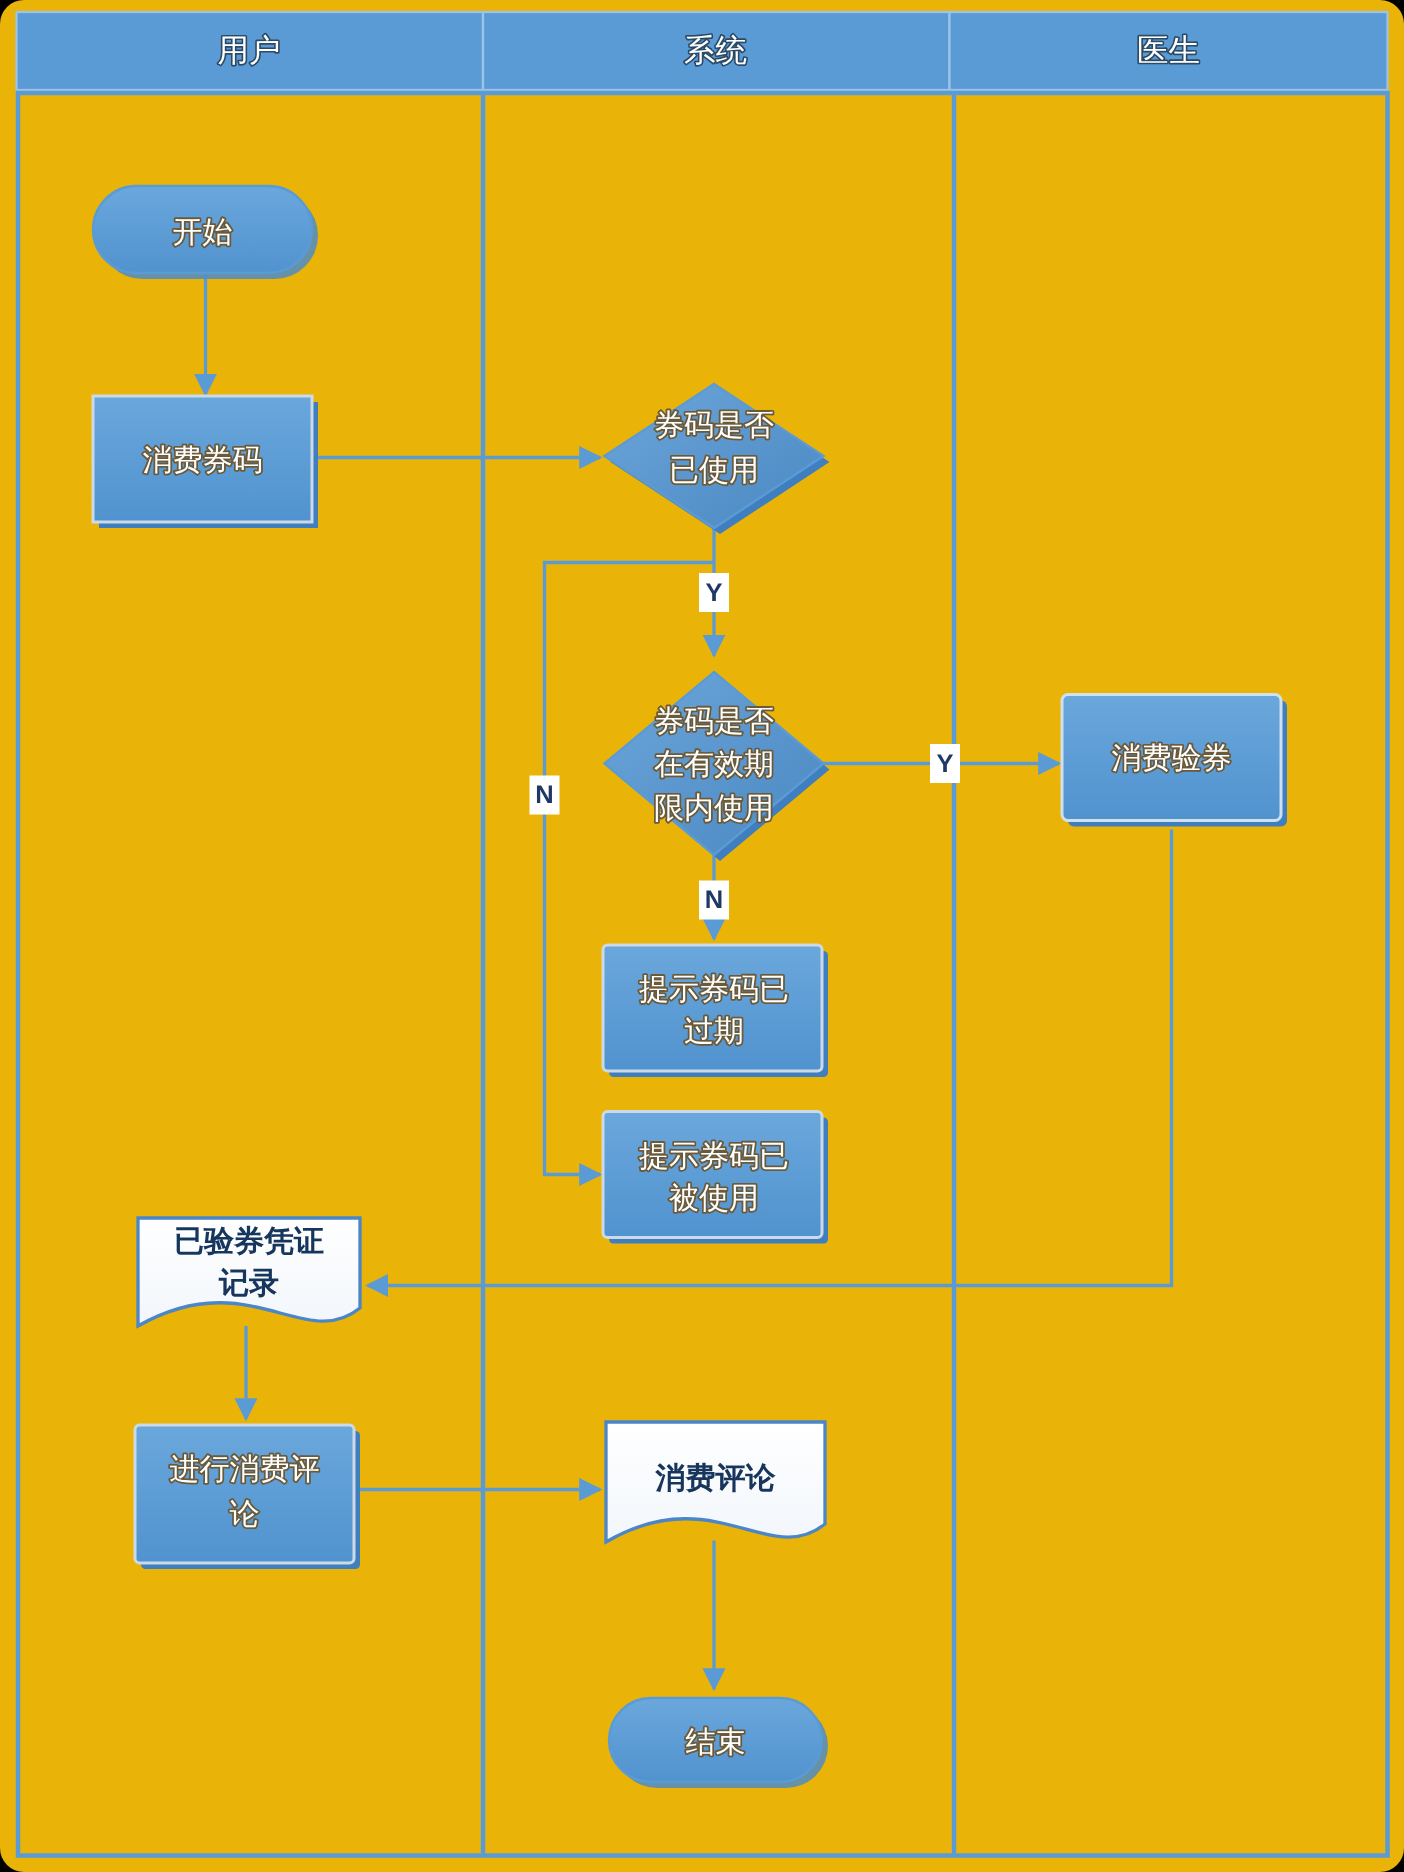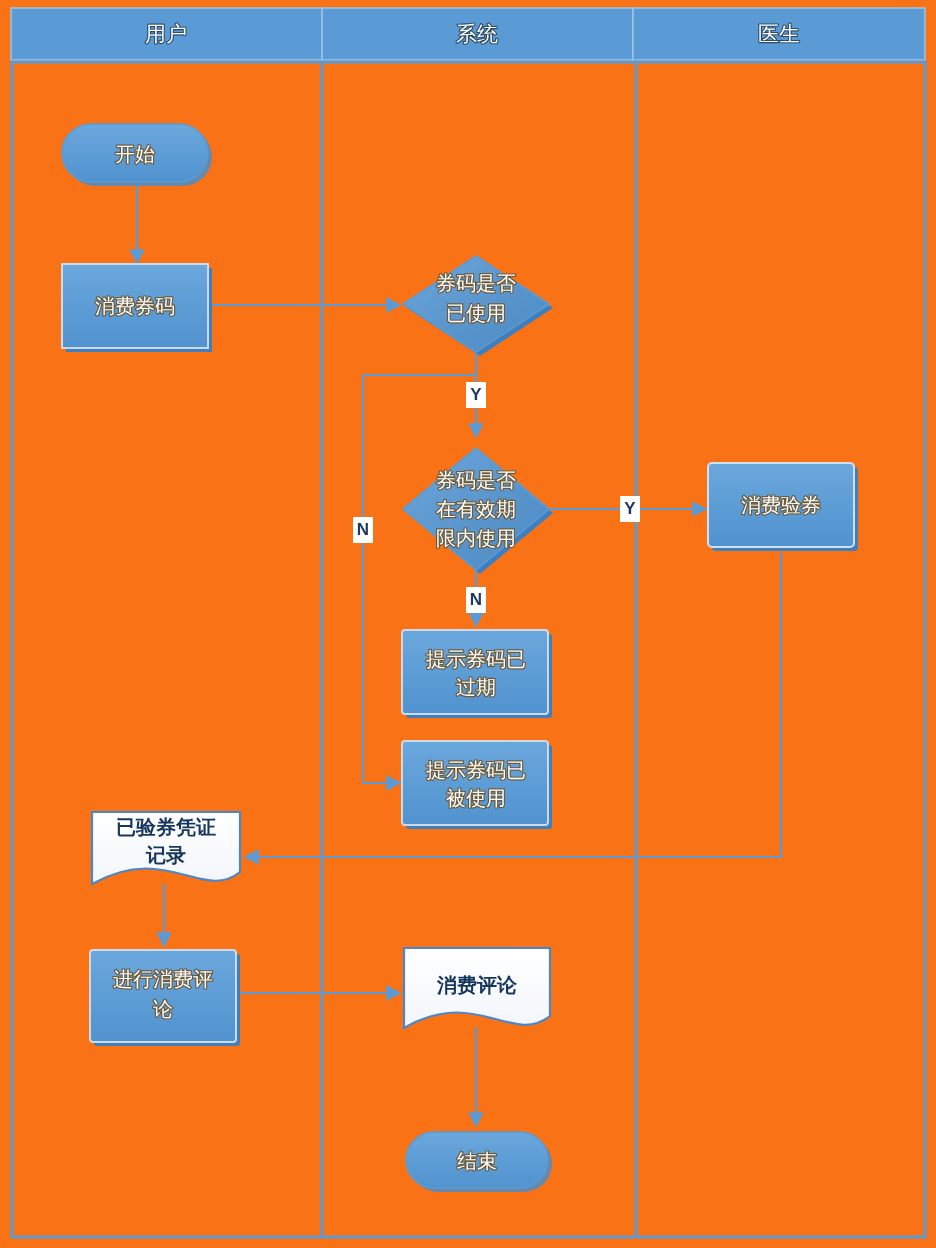--- a/index.html
+++ b/index.html
@@ -7,22 +7,23 @@
     padding: 0;
     background: #000000;
   }
   body {
     font-family: "Liberation Sans", "DejaVu Sans", sans-serif;
   }
   #stage {
     position: relative;
     width: 936px;
     height: 1248px;
-    background: #f97316;
+    background: #eab308;
     overflow: hidden;
+    border-radius: 16px;
   }
   svg#canvas {
     position: absolute;
     left: 0;
     top: 0;
     width: 936px;
     height: 1248px;
   }
   .lane-header-text {
     font-size: 21px;

